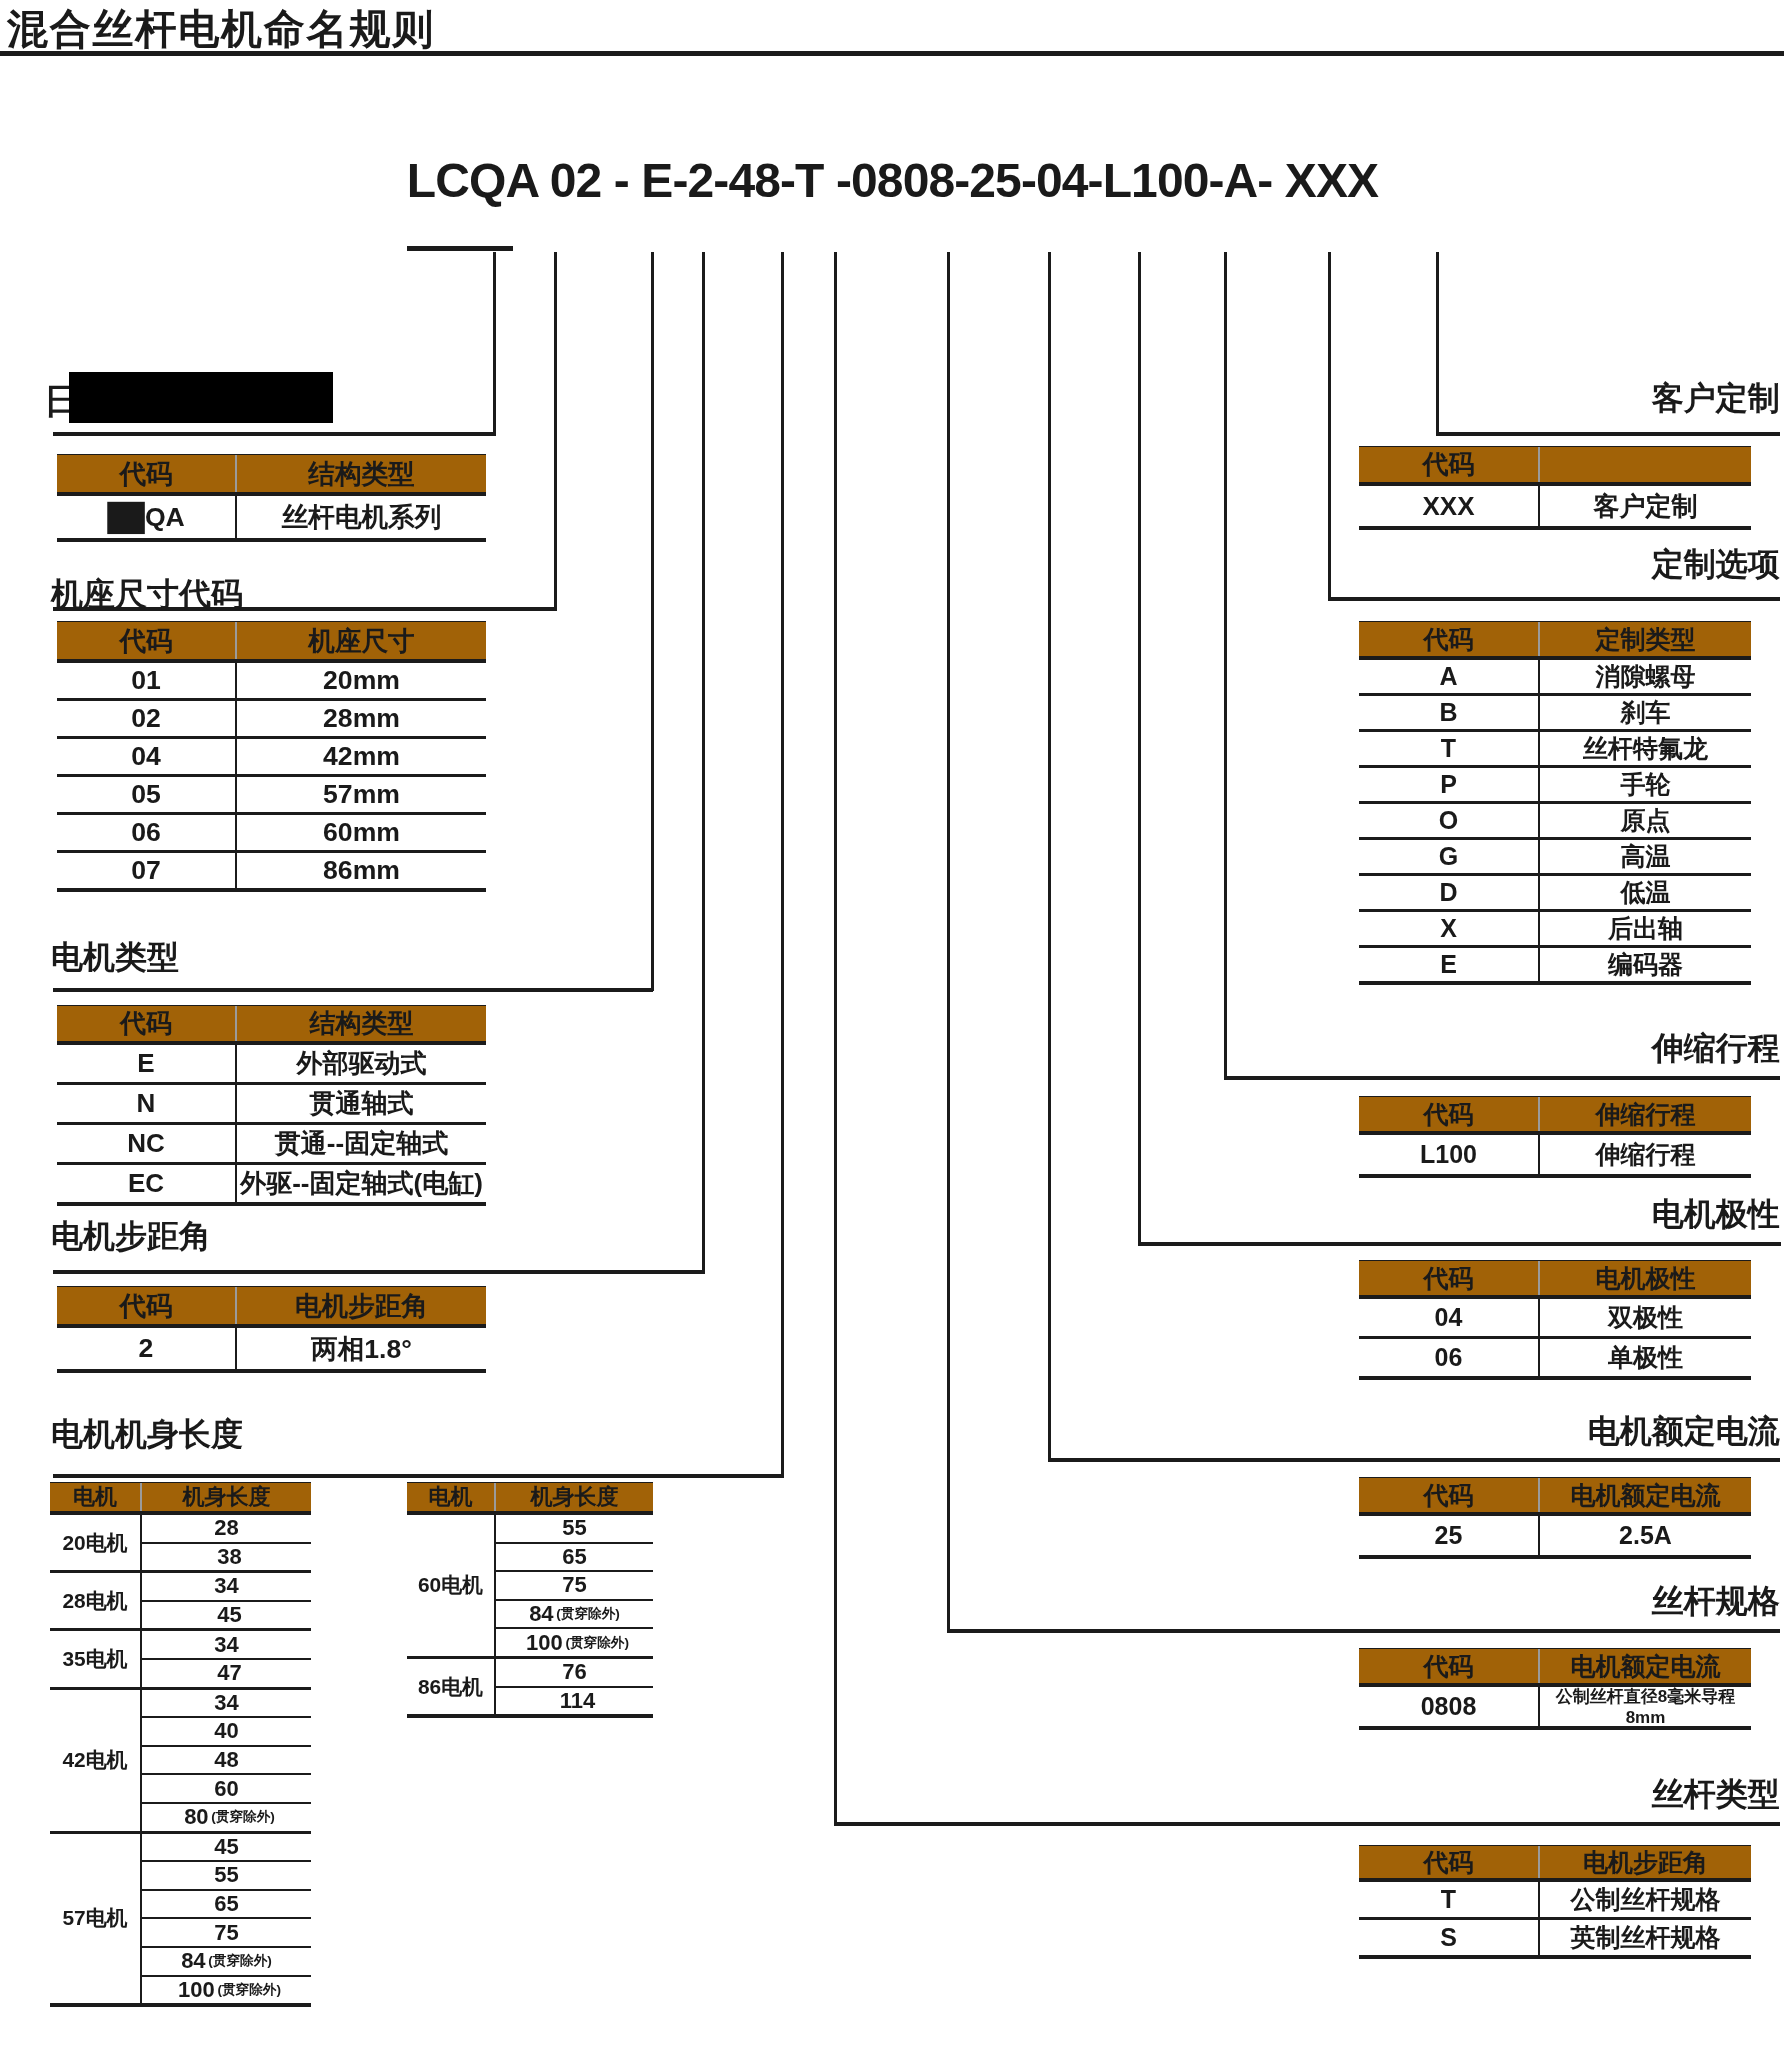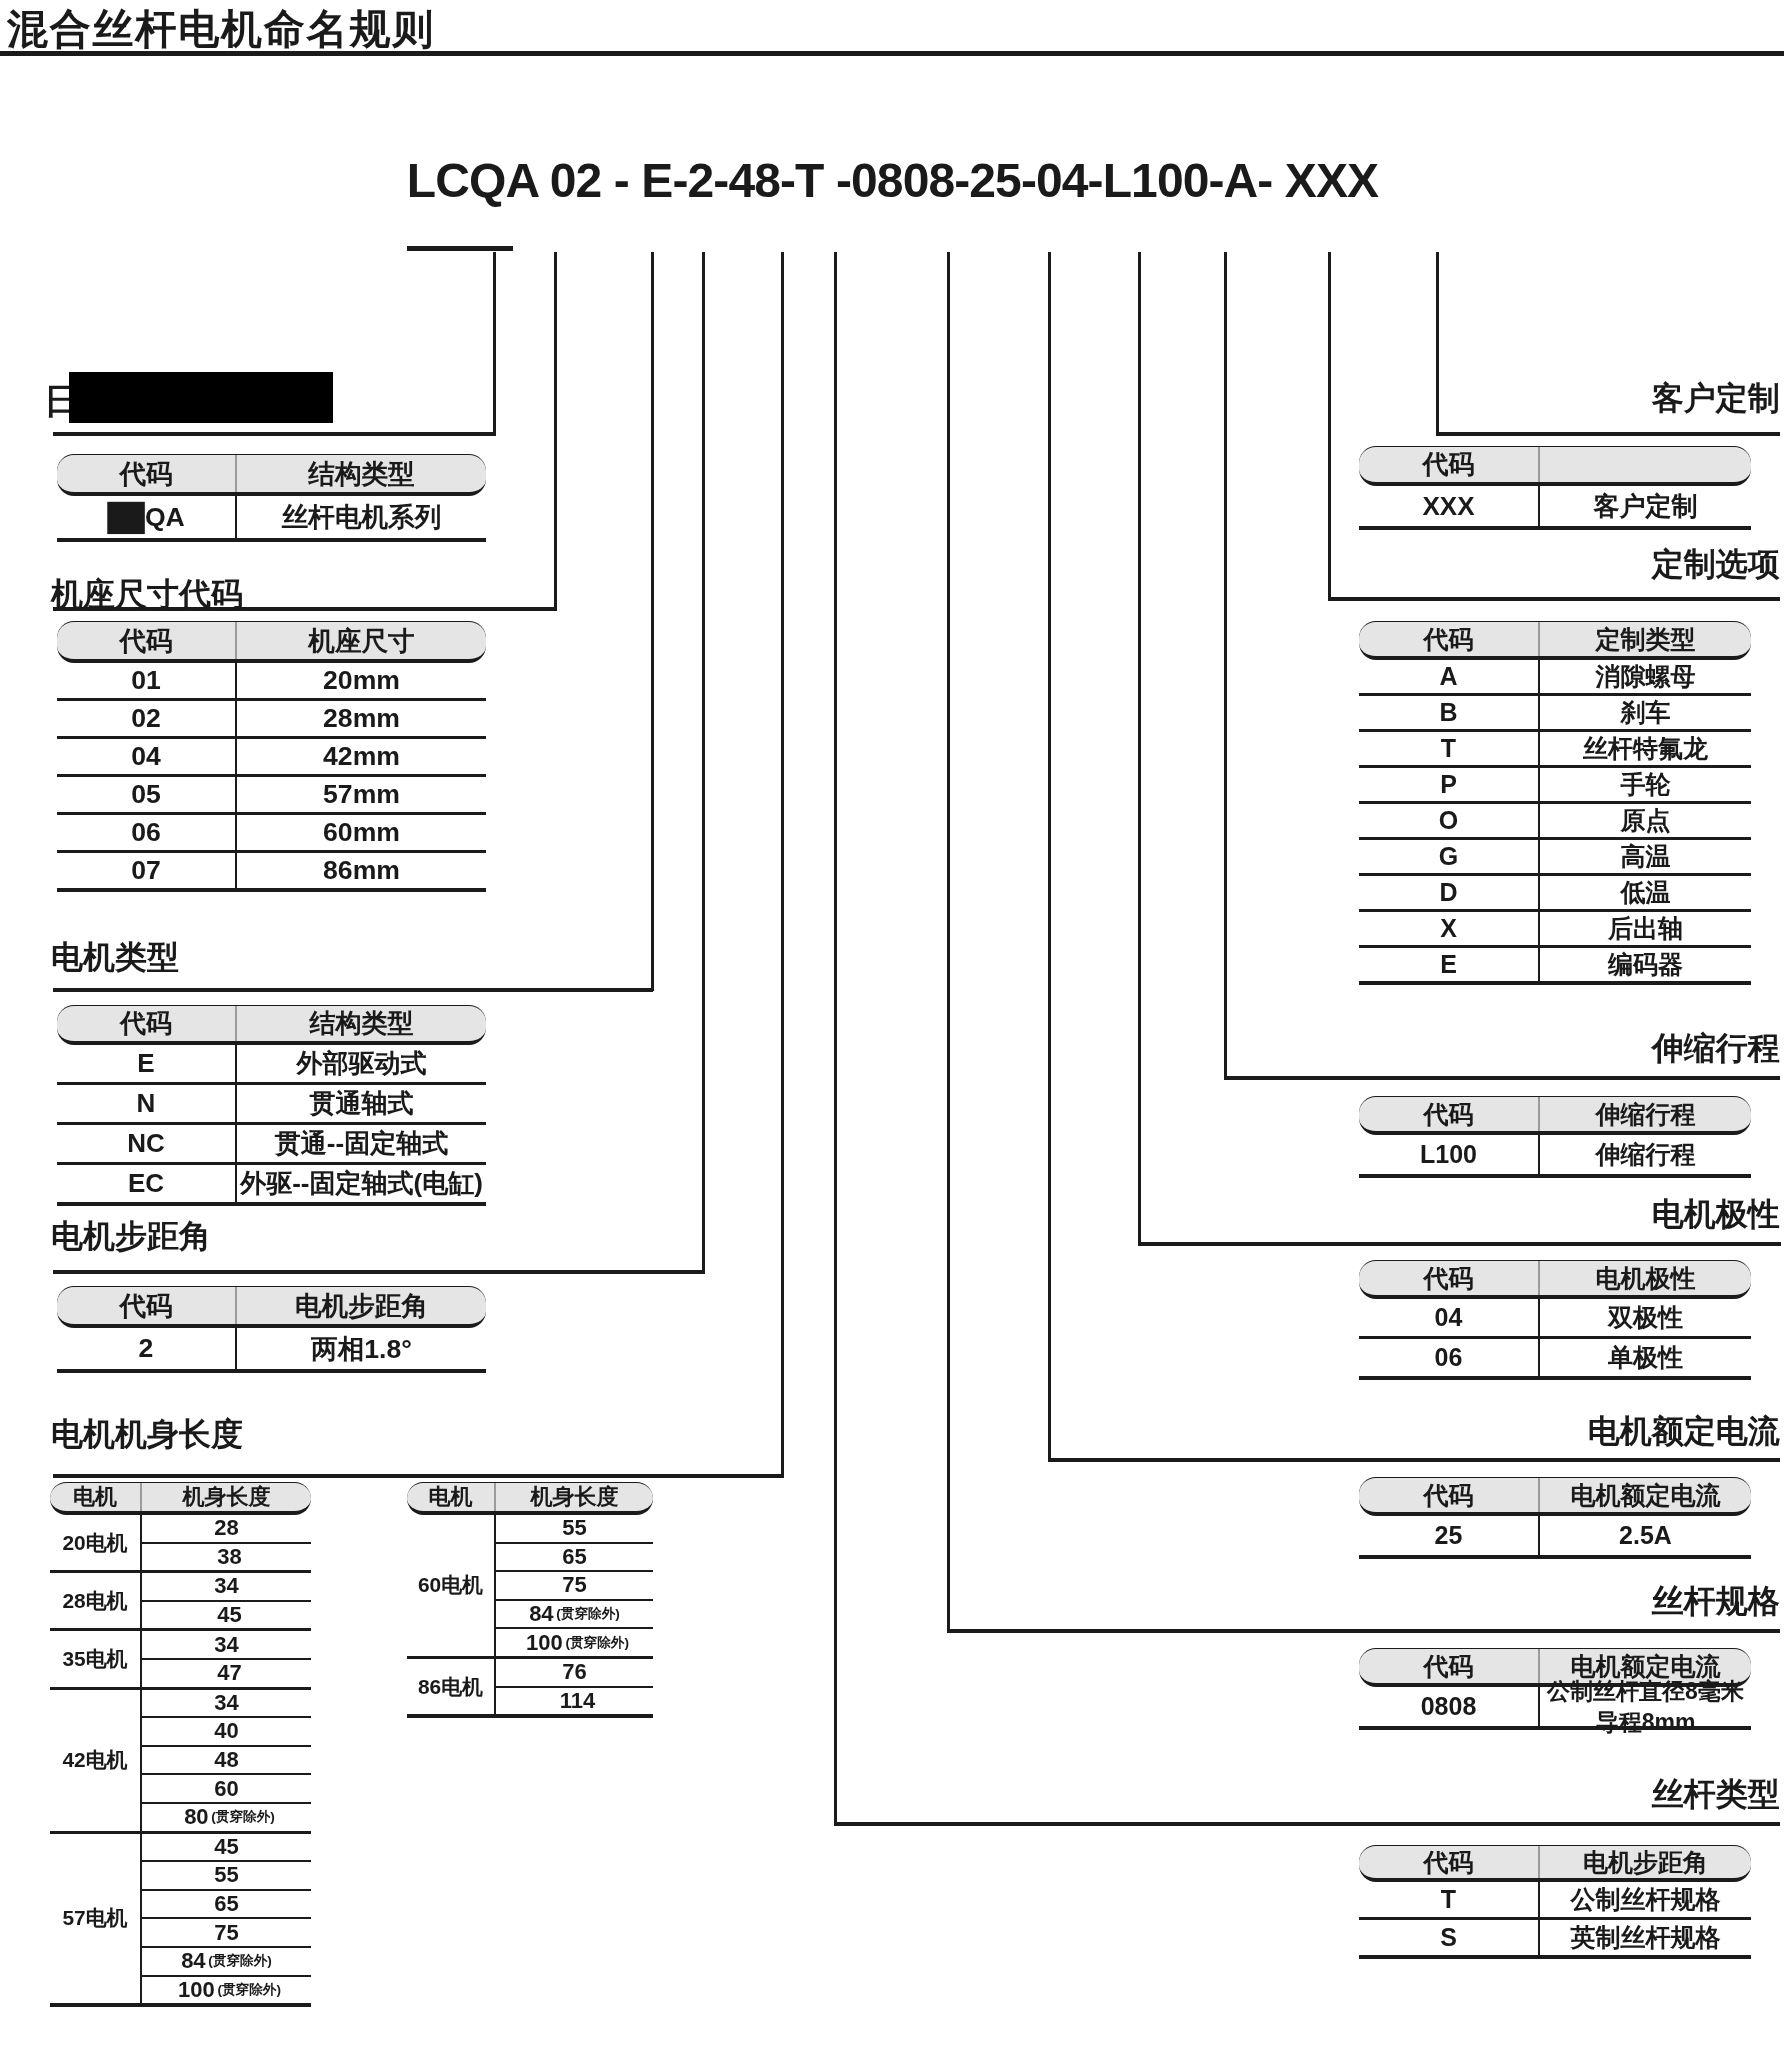--- a/index.html
+++ b/index.html
@@ -13,39 +13,39 @@
        font-size:48px;font-weight:800;letter-spacing:-0.9px;white-space:pre;}
   .seg-underline{position:absolute;left:407px;top:246px;width:106px;height:5.3px;background:#1b1b1b;}
   .left-heading{position:absolute;left:51px;font-size:32px;font-weight:700;}
   .right-label{position:absolute;right:5.3px;text-align:right;font-size:32px;font-weight:700;}
   .redact{position:absolute;left:69px;top:372px;width:264px;height:51px;background:#000;}
   .partial-glyph{position:absolute;left:44px;top:378px;font-size:35px;font-weight:700;}
 
   
   .tbl{position:absolute;font-weight:700;}
   .trow{display:flex;align-items:stretch;}
-  .thead{background:#e5e5e5;border-top:1.8px solid #1b1b1b;border-bottom:4.4px solid #1b1b1b;border-radius:17px;}
+  .thead{background:#a16207;border-top:1.8px solid #1b1b1b;border-bottom:4.4px solid #1b1b1b;}
   .thead .cell{height:var(--hh);}
   .tdata .cell{height:var(--rh);}
   .tdata{border-bottom:3.5px solid #1b1b1b;}
   .tdata:last-child{border-bottom-width:4.4px;}
   .cell{display:flex;align-items:center;justify-content:center;text-align:center;}
   .c1{width:var(--c1);border-right:2.7px solid #1b1b1b;box-sizing:border-box;}
   .thead .c1{border-right-color:#9b9b9b;}
   .c2{flex:1;}
   
   .grow{display:flex;border-bottom:3.5px solid #1b1b1b;}
   .grow:last-child{border-bottom-width:4.4px;}
   .gc1{width:var(--c1);border-right:2.7px solid #1b1b1b;box-sizing:border-box;
        display:flex;align-items:center;justify-content:center;font-size:0.95em;}
   .gc2{flex:1;display:flex;flex-direction:column;}
   .gitem{height:var(--rh);border-bottom:2.7px solid #1b1b1b;display:flex;align-items:center;justify-content:center;}
   .gitem:last-child{border-bottom:none;margin-left:6px;}
   .sm{font-size:0.62em;margin-left:2.7px;font-weight:700;}
-  [data-name="screw-spec-table"] .tdata .c2{font-size:23px;}
+  [data-name="screw-spec-table"] .tdata .c2{font-size:17px;}
 </style>
 </head>
 <body data-name="naming-rule-page">
 
 <div class="page-title" data-name="page-title">混合丝杆电机命名规则</div>
 <div class="title-rule" data-name="title-underline"></div>
 
 <div class="part-number" data-name="part-number">LCQA 02 - E-2-48-T -0808-25-04-L100-A- XXX</div>
 <div class="seg-underline" data-name="segment-underline-lcqa"></div>
 

